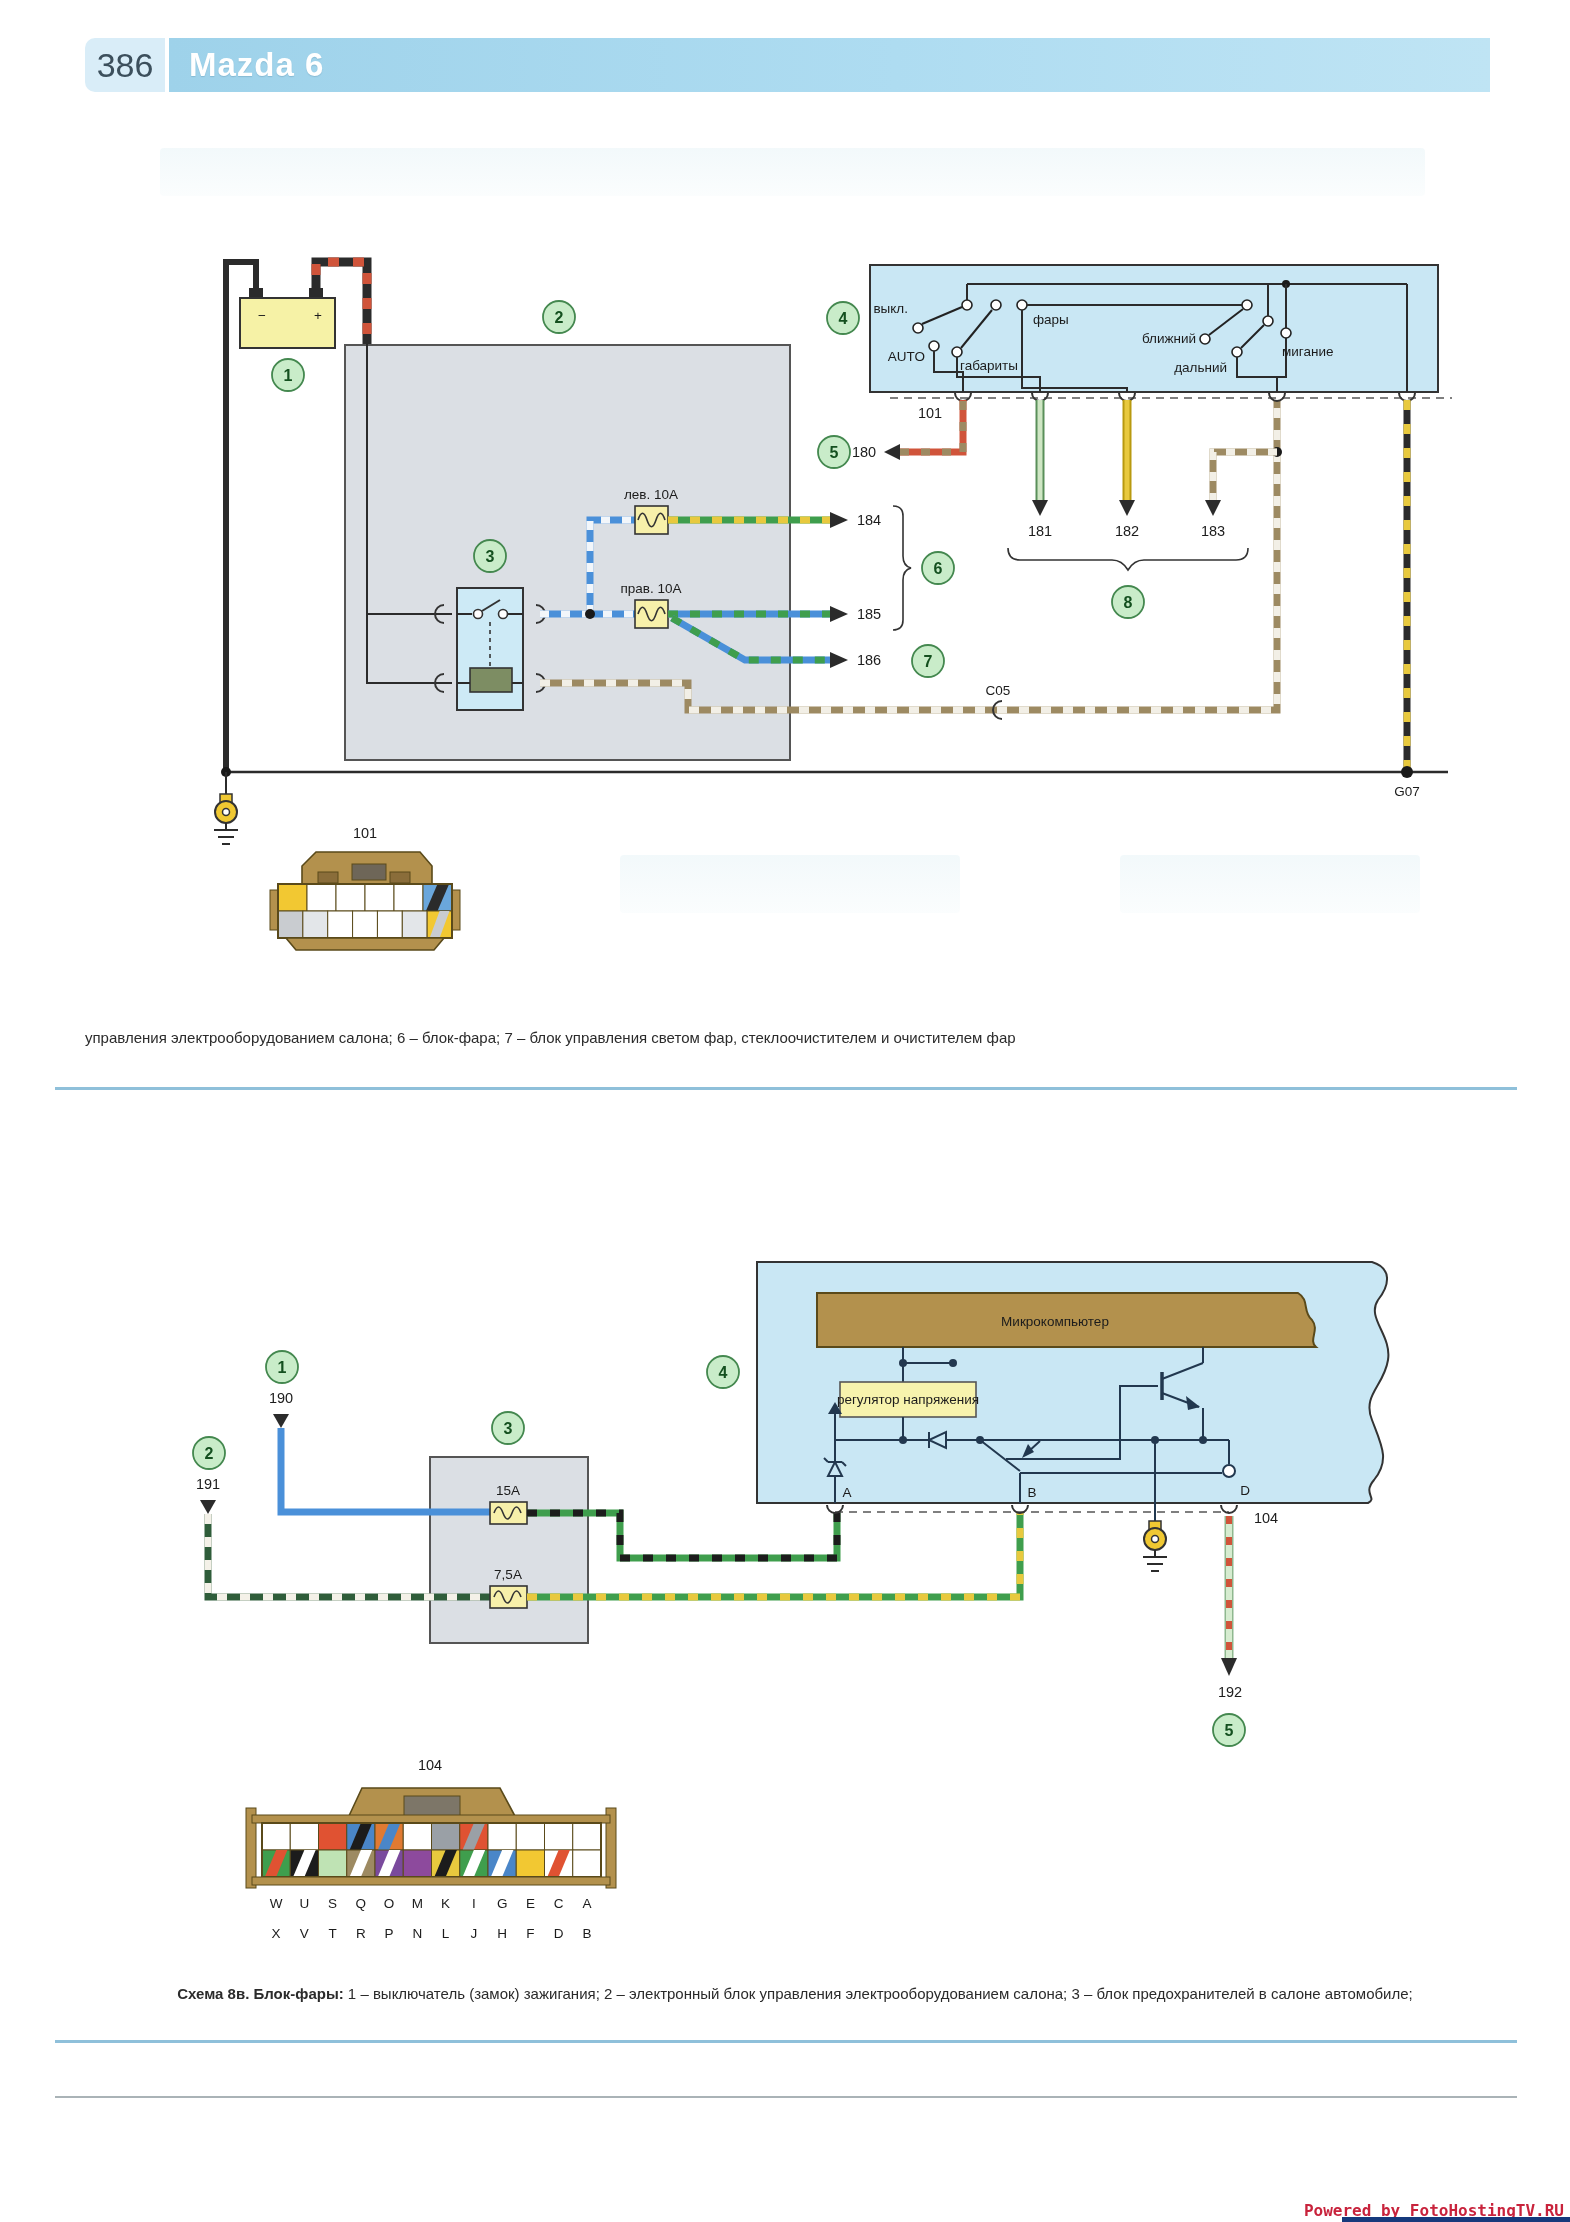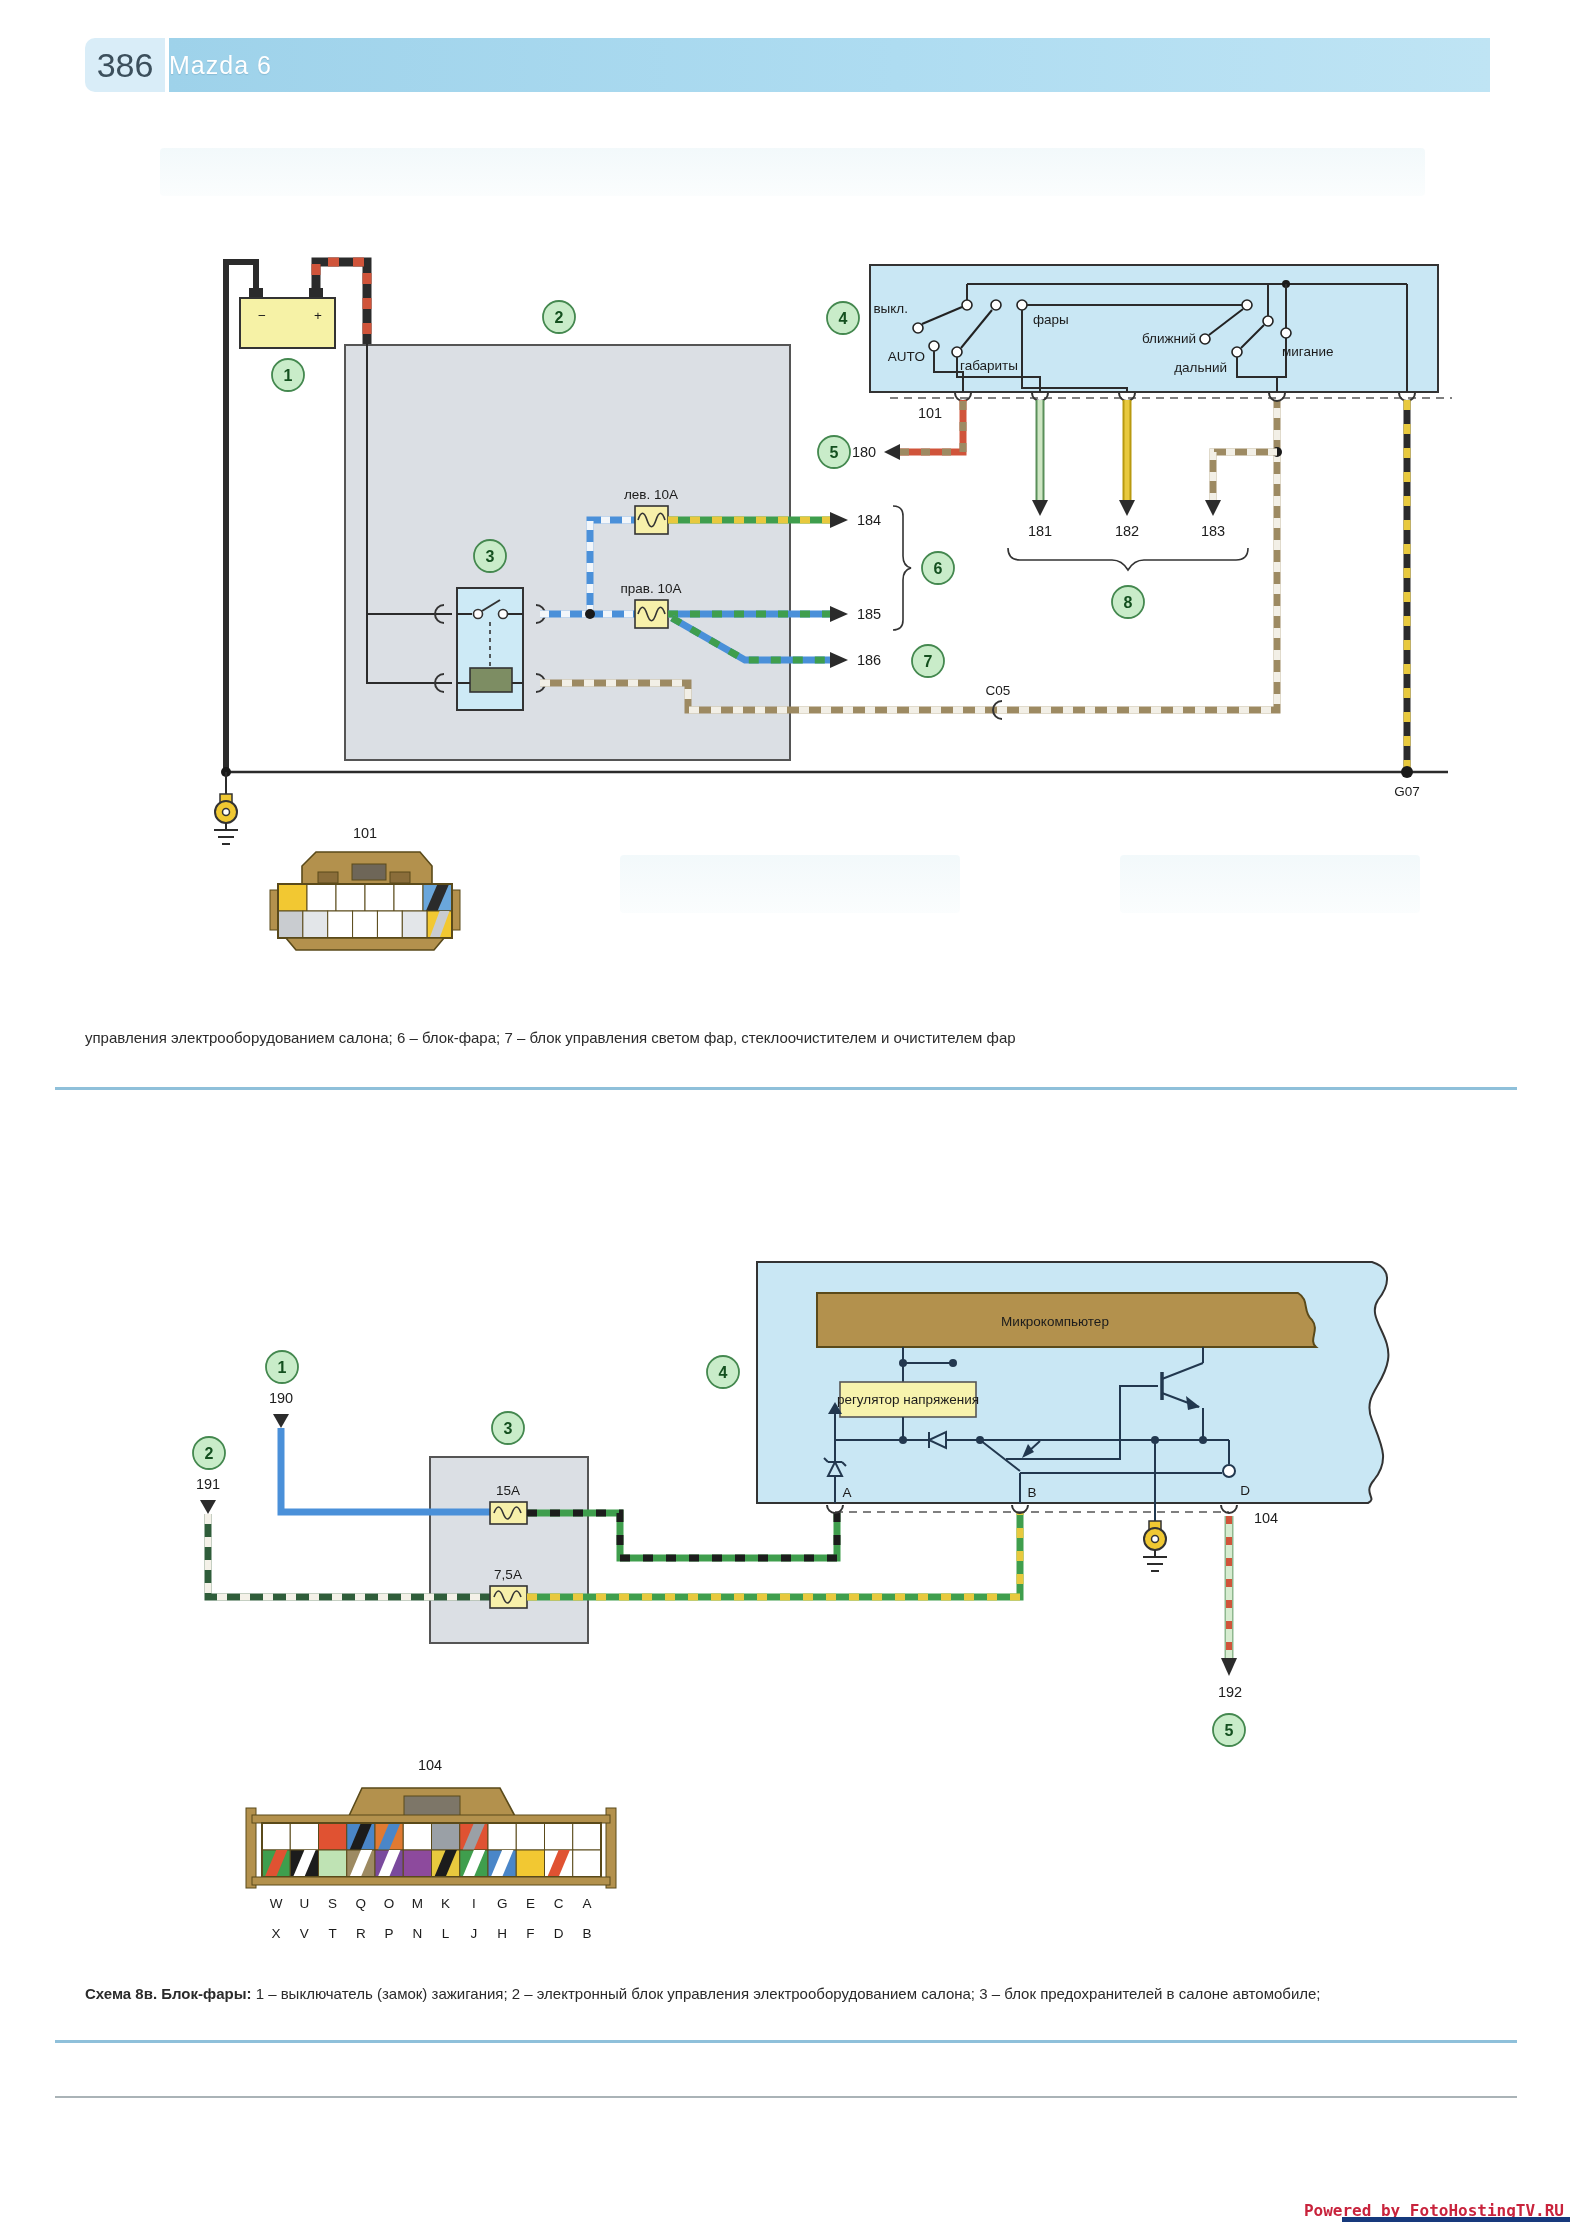--- a/index.html
+++ b/index.html
@@ -6,21 +6,21 @@
   .page{position:relative;width:1570px;height:2222px;background:#ffffff;overflow:hidden;
         font-family:"Liberation Sans",sans-serif;}
   svg{position:absolute;left:0;top:0;}
   
   .pgnum{position:absolute;left:85px;top:38px;width:80px;height:54px;background:#d9edf8;
          border-radius:10px 0 0 10px;display:flex;align-items:center;justify-content:center;
          font-size:34px;color:#3c4f5c;}
   .brandbar{position:absolute;left:169px;top:38px;width:1321px;height:54px;
             background:linear-gradient(90deg,#9ed2ea,#aedcf1 55%,#bfe4f4);
             display:flex;align-items:center;}
-  .brandbar span{font-size:25px;font-weight:normal;color:#ffffff;
+  .brandbar span{margin-left:20px;font-size:33px;font-weight:bold;color:#ffffff;
                  text-shadow:0 1px 1px rgba(90,140,170,.35);letter-spacing:1px;}
   .ghost{position:absolute;background:linear-gradient(rgba(150,205,220,.12),rgba(150,205,220,.04));
          border-radius:4px;}
   
   .cap{position:absolute;left:85px;width:1420px;color:#2b2b2b;font-size:15px;line-height:23px;}
   .cap b{font-weight:bold;}
   .divider{position:absolute;left:55px;width:1462px;height:3px;background:#8fc0da;}
   .rule{position:absolute;left:55px;width:1462px;height:2px;background:#aab3b7;}
   .footer{position:absolute;right:6px;top:2201px;font-family:"DejaVu Sans Mono",monospace;
           font-size:16px;font-weight:bold;color:#c8233c;}
@@ -460,21 +460,21 @@
           <text class="cot" x="1229" y="1736">5</text>
         </g>
     </g>
   </svg>
 
   <div class="cap" style="top:1026px;">
     <div><span>управления электрооборудованием салона; 6 – блок-фара; 7 – блок управления светом фар, стеклоочистителем и очистителем фар</span></div>
   </div>
   <div class="divider" style="top:1087px;"></div>
 
-  <div class="cap" style="top:1982px;">
+  <div class="cap" style="top:1982px;text-align:center;">
     <div><b>Схема 8в. Блок-фары:</b><span> 1 – выключатель (замок) зажигания; 2 – электронный блок управления электрооборудованием салона; 3 – блок предохранителей в салоне автомобиле;</span></div>
   </div>
   <div class="divider" style="top:2040px;"></div>
   <div class="rule" style="top:2096px;"></div>
 
   <div class="footer"><span>Powered by FotoHostingTV.RU</span></div>
   <div class="navybar"></div>
 </div>
 
 </body></html>

